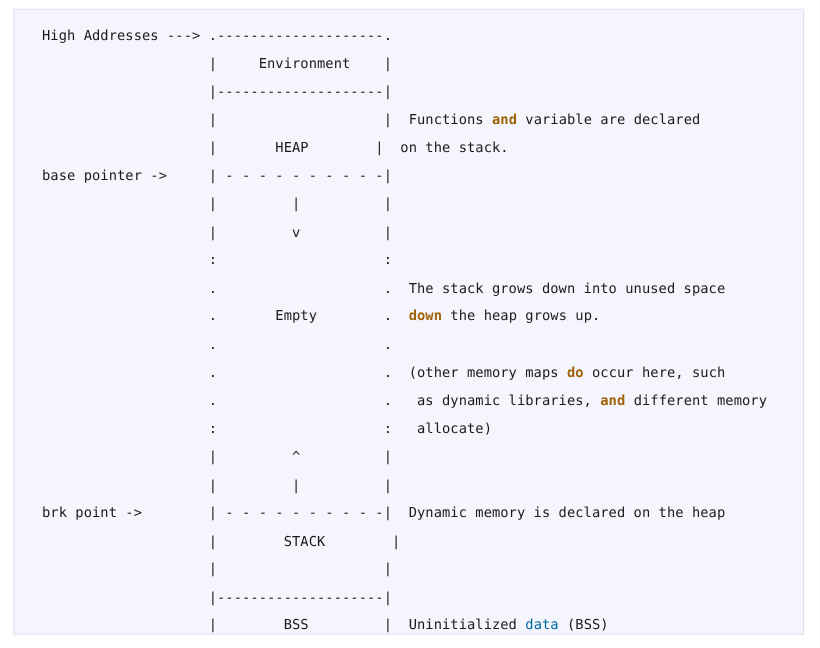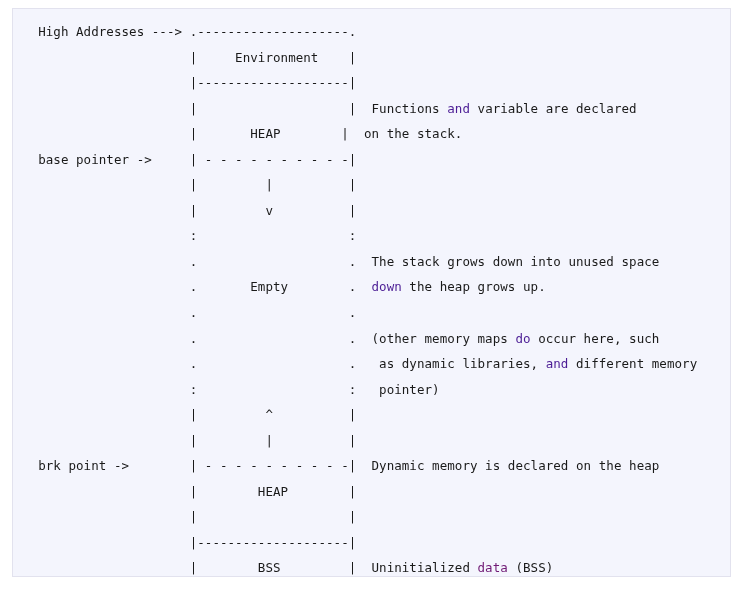--- a/index.html
+++ b/index.html
@@ -32,50 +32,50 @@
     font-family: "DejaVu Sans Mono", "Liberation Mono", monospace;
     font-size: 12.5px;
     line-height: 25.55px;
     color: #1a1a1a;
     letter-spacing: 0.05px;
     white-space: pre;
     tab-size: 4;
   }
 
   .kw {
-    color: #4c1d95;
-    font-weight: normal;
+    color: #a16207;
+    font-weight: bold;
   }
   .ident {
-    color: #701a75;
+    color: #0369a1;
   }
 </style>
 </head>
 <body>
 
 <div id="code-block">
   <pre class="ascii"><span>  High Addresses ---&gt; .--------------------.</span>
 <span>                      |     Environment    |</span>
 <span>                      |--------------------|</span>
 <span>                      |                    |  Functions <span class="kw">and</span> variable are declared</span>
 <span>                      |       HEAP        |  on the stack.</span>
 <span>  base pointer -&gt;     | - - - - - - - - - -|</span>
 <span>                      |         |          |</span>
 <span>                      |         v          |</span>
 <span>                      :                    :</span>
 <span>                      .                    .  The stack grows down into unused space</span>
 <span>                      .       Empty        .  <span class="kw">down</span> the heap grows up.</span>
 <span>                      .                    .</span>
 <span>                      .                    .  (other memory maps <span class="kw">do</span> occur here, such</span>
 <span>                      .                    .   as dynamic libraries, <span class="kw">and</span> different memory</span>
-<span>                      :                    :   pointer)</span>
+<span>                      :                    :   allocate)</span>
 <span>                      |         ^          |</span>
 <span>                      |         |          |</span>
 <span>  brk point -&gt;        | - - - - - - - - - -|  Dynamic memory is declared on the heap</span>
-<span>                      |        HEAP        |</span>
+<span>                      |        STACK        |</span>
 <span>                      |                    |</span>
 <span>                      |--------------------|</span>
 <span>                      |        BSS         |  Uninitialized <span class="ident">data</span> (BSS)</span>
 
 
 
 
 </pre>
 </div>
 

